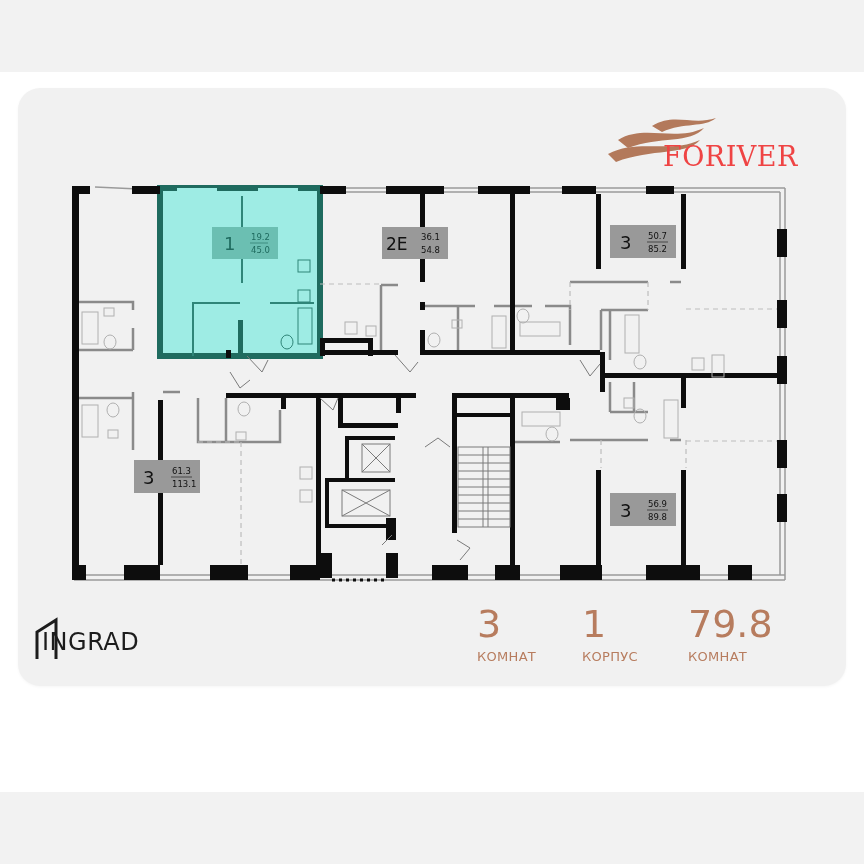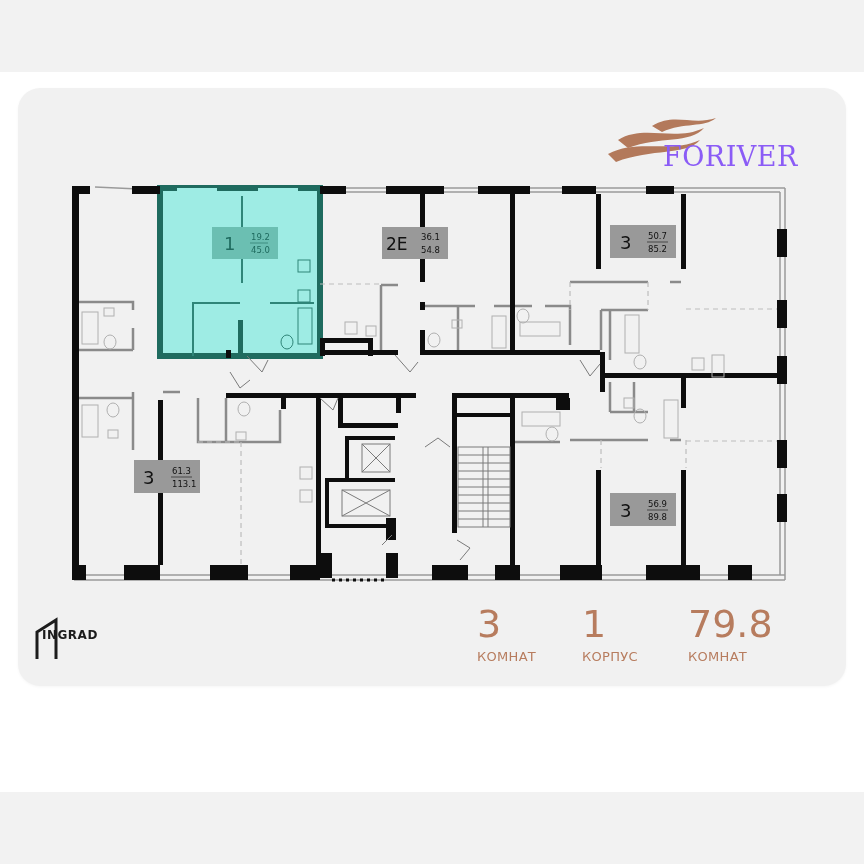--- a/index.html
+++ b/index.html
@@ -2,23 +2,23 @@
 <html><head>
 <meta charset="utf-8">
 <style>
   html,body{margin:0;padding:0;}
   body{width:864px;height:864px;position:relative;background:#ffffff;overflow:hidden;font-family:"Liberation Sans",sans-serif;}
   .band-top{position:absolute;left:0;top:0;width:864px;height:72px;background:#f2f2f2;}
   .band-bottom{position:absolute;left:0;top:792px;width:864px;height:72px;background:#f2f2f2;}
   .card{position:absolute;left:18px;top:88px;width:828px;height:598px;background:#f1f1f1;border-radius:22px;box-shadow:0 1px 3px rgba(0,0,0,0.04);}
   .plan{position:absolute;left:0;top:0;}
   .brand{position:absolute;left:604px;top:110px;width:210px;height:70px;}
-  .brand-word{position:absolute;left:663px;top:141px;font-family:"DejaVu Serif",serif;font-size:27px;color:#8b5cf6;letter-spacing:0.5px;}
+  .brand-word{position:absolute;left:663px;top:141px;font-family:"DejaVu Serif",serif;font-size:27px;color:#ef4444;letter-spacing:0.5px;}
   .ingrad{position:absolute;left:34px;top:612px;width:100px;height:50px;}
-  .ingrad-word{position:absolute;left:42px;top:628px;font-family:"DejaVu Sans",sans-serif;font-weight:bold;font-size:12px;color:#1c1c1c;letter-spacing:0.5px;}
+  .ingrad-word{position:absolute;left:42px;top:628px;font-family:"DejaVu Sans",sans-serif;font-weight:normal;font-size:24px;color:#1c1c1c;letter-spacing:0.5px;}
   .stat{position:absolute;color:#b77c5e;text-align:left;}
   .stat .num{font-family:"DejaVu Sans",sans-serif;font-size:38px;line-height:38px;display:block;}
   .stat .lbl{font-family:"DejaVu Sans",sans-serif;font-size:13px;line-height:16px;display:block;margin-top:6px;letter-spacing:0.3px;}
   .badge-text{font-family:"DejaVu Sans",sans-serif;}
 </style>
 </head>
 <body>
 
 <div class="band-top"></div>
 <div class="band-bottom"></div>

